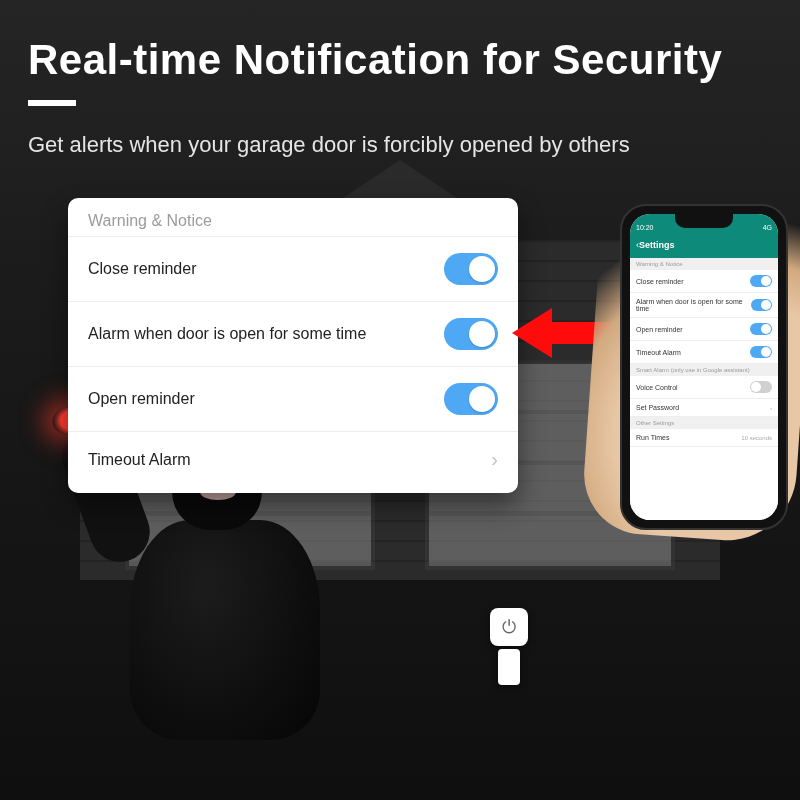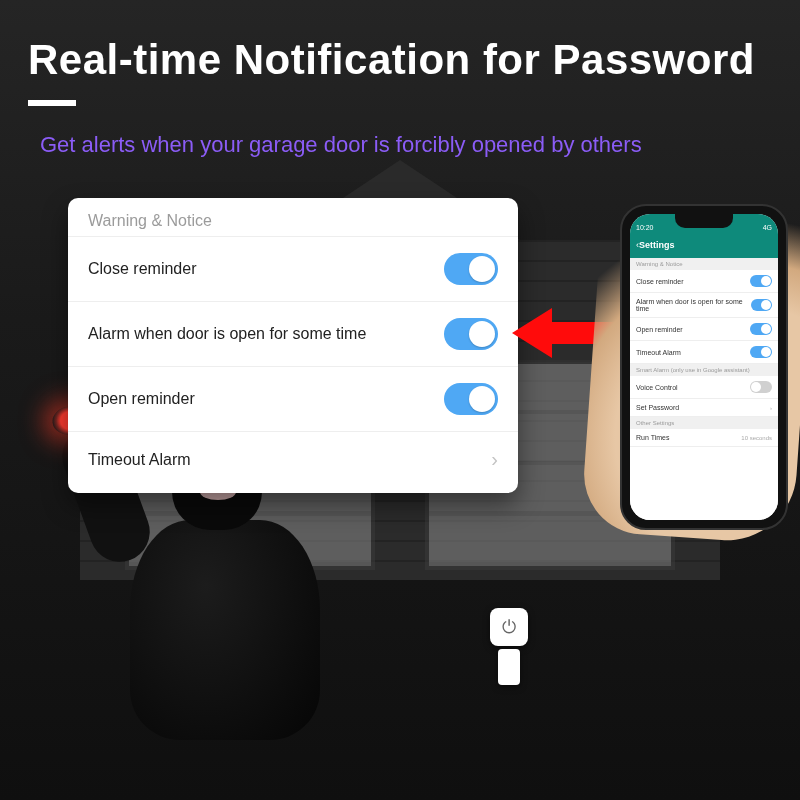--- a/index.html
+++ b/index.html
@@ -184,24 +184,23 @@
       width: 48px;
       height: 6px;
       background: #fff;
       margin-top: 16px;
     }
     .hero-sub {
       position: absolute;
       top: 132px;
       left: 28px;
       right: 28px;
-      color: #8b5cf6;
+      color: #e5e5e5;
       font-size: 22px;
       font-weight: 400;
-      margin-left: 12px;
     }
 
     .card {
       position: absolute;
       top: 198px;
       left: 68px;
       width: 450px;
       background: #fff;
       border-radius: 10px;
       box-shadow: 0 12px 26px rgba(0,0,0,.45);
@@ -373,21 +372,21 @@
   <div class="torso"></div>
   <div class="arm-up"></div>
   <div class="flash"></div>
   <div class="head"></div>
   <div class="eye l"></div>
   <div class="eye r"></div>
   <div class="mouth"></div>
 </div>
 
 <h1 class="hero-title">
-  <span>Real-time Notification for Password</span>
+  <span>Real-time Notification for Security</span>
   <span class="title-underline"></span>
 </h1>
 <div class="hero-sub">Get alerts when your garage door is forcibly opened by others</div>
 
 <div class="card">
   <div class="card-title">Warning &amp; Notice</div>
 
   <div class="row">
     <span class="row-label">Close reminder</span>
     <span class="toggle"></span>

